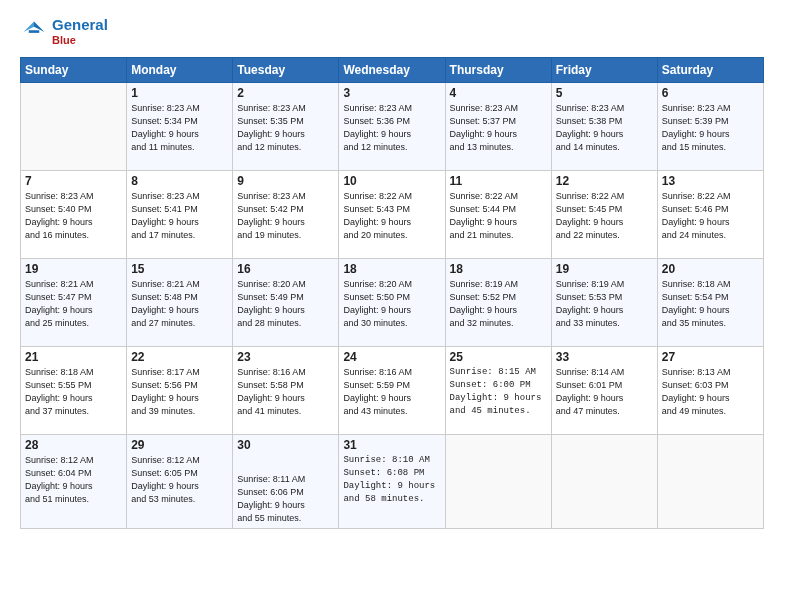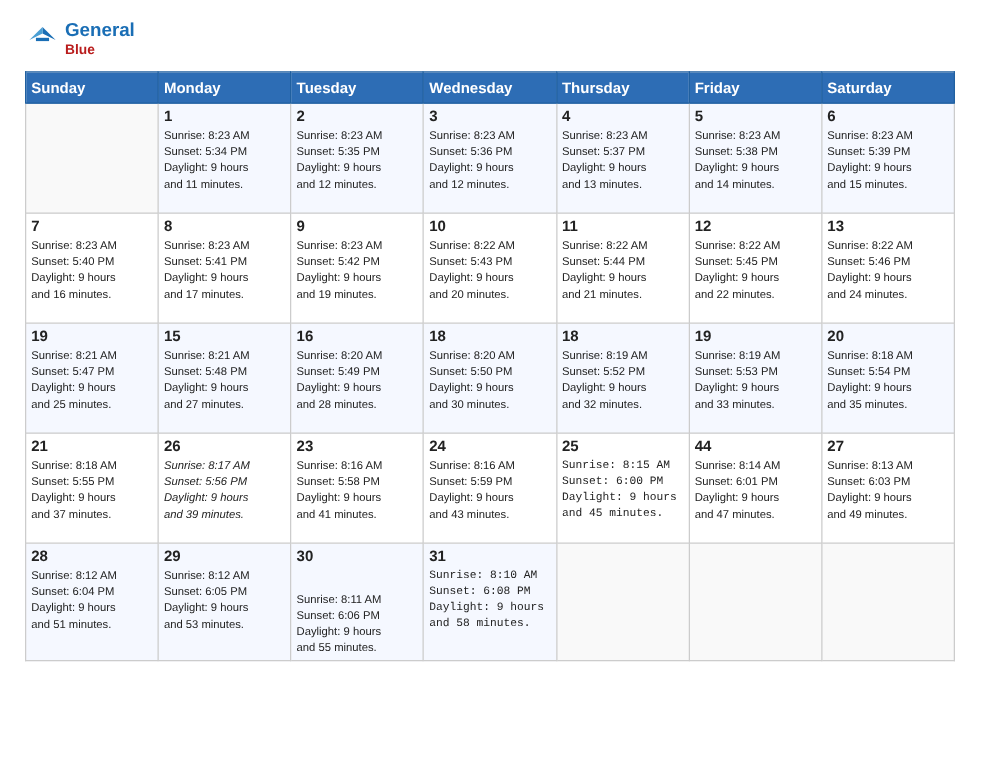--- a/index.html
+++ b/index.html
@@ -272,22 +272,22 @@
         </tr>
         <tr>
           <td>
             <span class="day-number">21</span>
             <div class="day-info" style="white-space: pre-line;">Sunrise: 8:18 AM
 Sunset: 5:55 PM
 Daylight: 9 hours
 and 37 minutes.</div>
           </td>
           <td>
-            <span class="day-number">26</span>
-            <div class="day-info" style="white-space: pre-line; font-style: italic;">Sunrise: 8:17 AM
+            <span class="day-number">22</span>
+            <div class="day-info" style="white-space: pre-line;">Sunrise: 8:17 AM
 Sunset: 5:56 PM
 Daylight: 9 hours
 and 39 minutes.</div>
           </td>
           <td>
             <span class="day-number">23</span>
             <div class="day-info" style="white-space: pre-line;">Sunrise: 8:16 AM
 Sunset: 5:58 PM
 Daylight: 9 hours
 and 41 minutes.</div>
@@ -300,21 +300,21 @@
 and 43 minutes.</div>
           </td>
           <td>
             <span class="day-number">25</span>
             <div class="day-info" style="white-space: pre-line; font-family: Liberation Mono, monospace;">Sunrise: 8:15 AM
 Sunset: 6:00 PM
 Daylight: 9 hours
 and 45 minutes.</div>
           </td>
           <td>
-            <span class="day-number">44</span>
+            <span class="day-number">33</span>
             <div class="day-info" style="white-space: pre-line;">Sunrise: 8:14 AM
 Sunset: 6:01 PM
 Daylight: 9 hours
 and 47 minutes.</div>
           </td>
           <td>
             <span class="day-number">27</span>
             <div class="day-info" style="white-space: pre-line;">Sunrise: 8:13 AM
 Sunset: 6:03 PM
 Daylight: 9 hours

